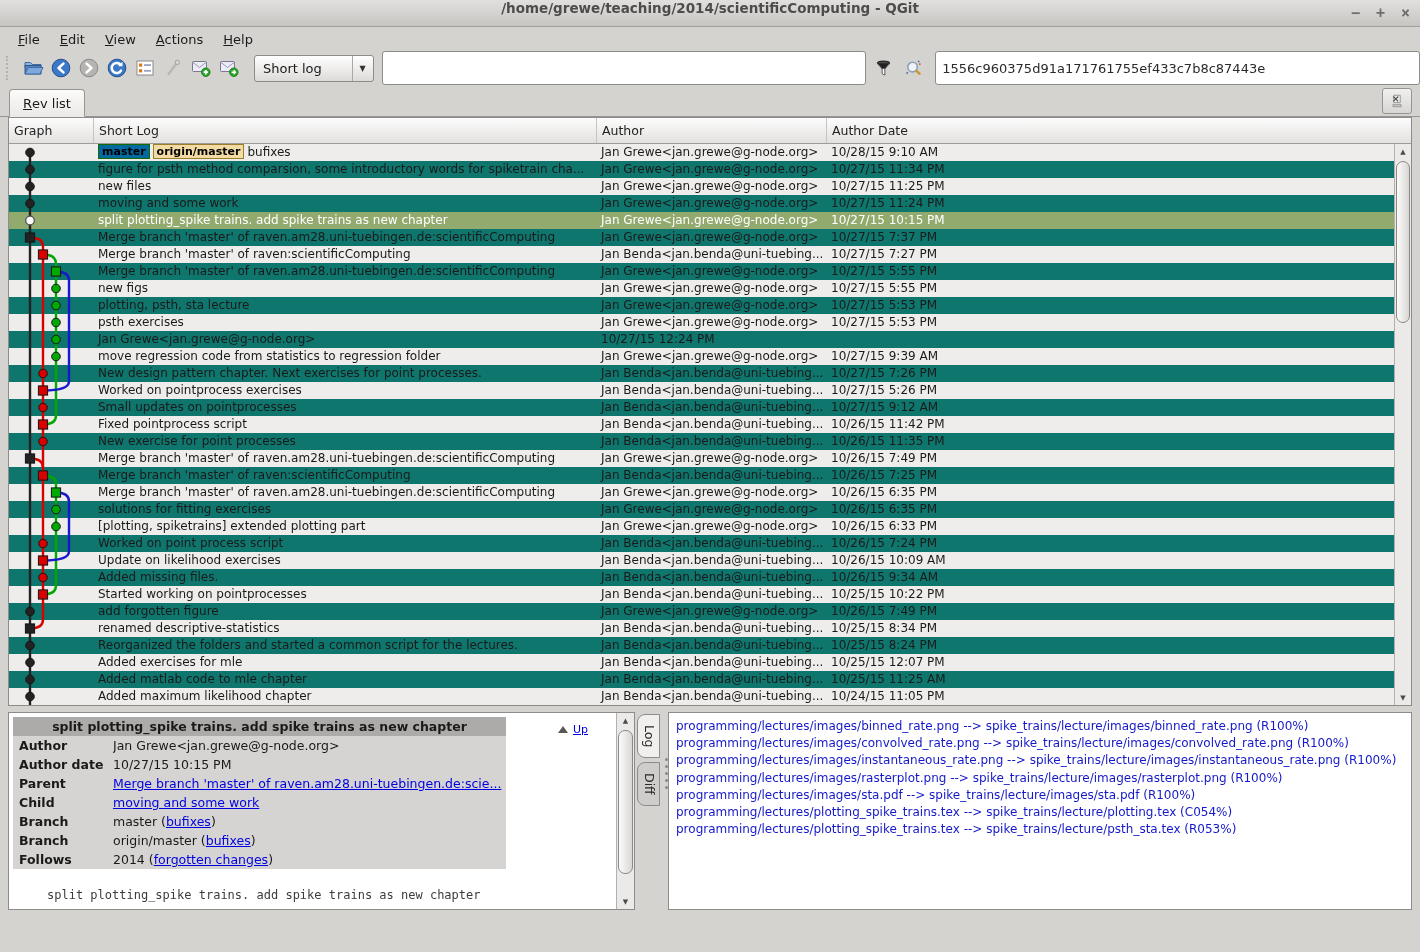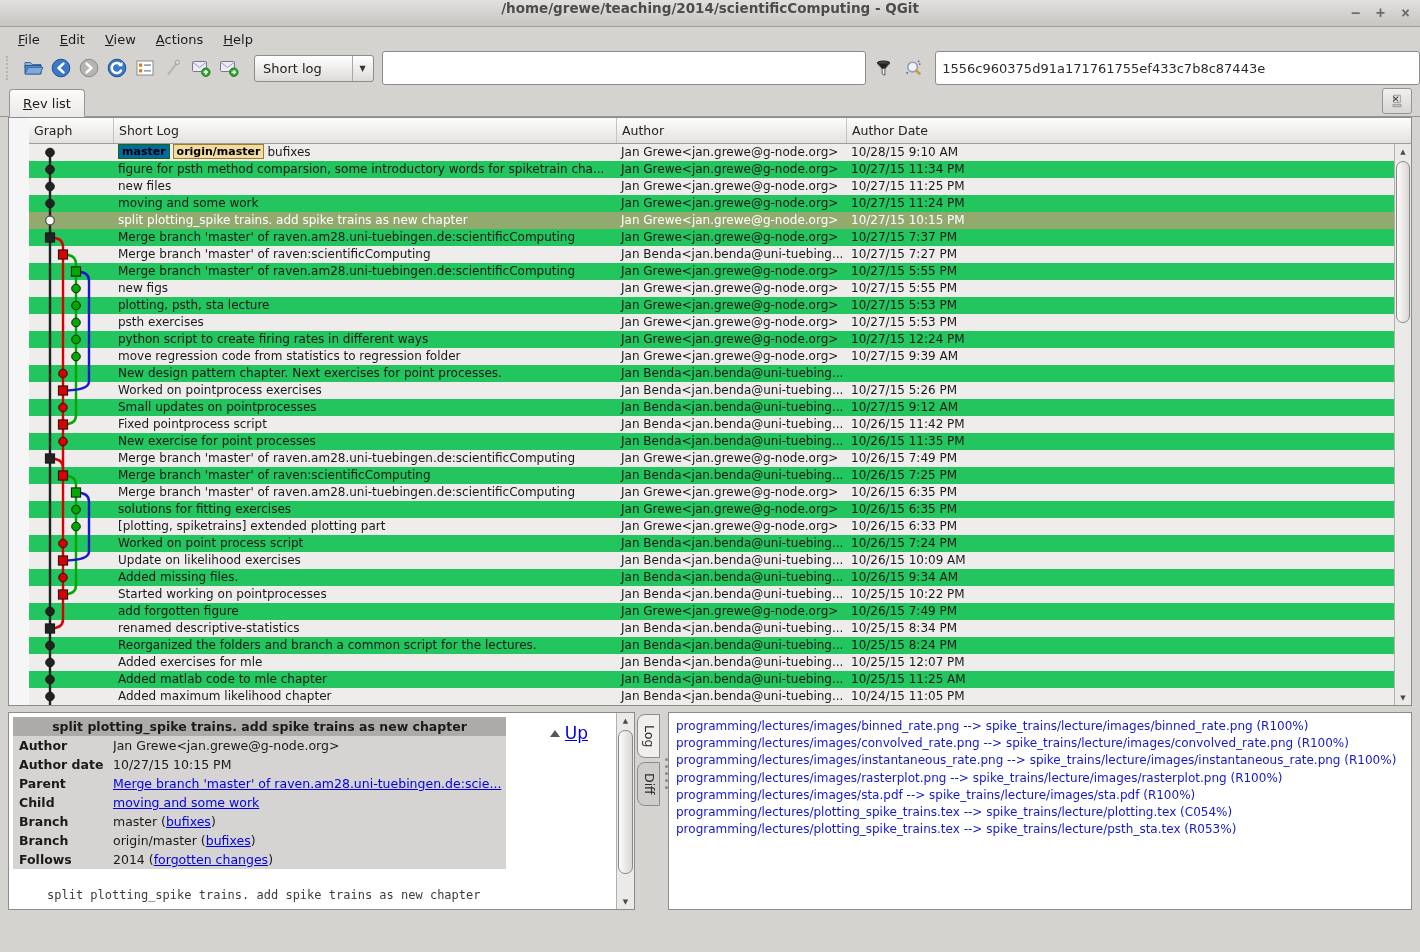--- a/index.html
+++ b/index.html
@@ -42,32 +42,32 @@
   .tab{position:absolute;left:9px;bottom:0;height:26px;padding:0 13px;display:flex;align-items:center;
     background:linear-gradient(#fbfbfa,#eceae8);border:1px solid #979593;border-bottom:1px solid #eceae8;
     border-radius:4px 4px 0 0;font-size:13px;z-index:2;}
   .tab u{text-decoration:underline;}
   .corner-btn{position:absolute;right:8px;bottom:3px;width:28px;height:24px;
     background:linear-gradient(#f2f0ee,#d8d6d4);border:1px solid #979593;border-radius:3px;
     display:flex;align-items:center;justify-content:center;}
   .corner-btn svg{width:18px;height:18px;}
   
   .revlist{position:absolute;top:117px;left:8px;width:1404px;height:589px;box-sizing:border-box;
-    border:1px solid #8e8c8a;background:#f6f6f6;display:flex;flex-direction:column;padding-left:20px;}
+    border:1px solid #8e8c8a;background:#f6f6f6;display:flex;flex-direction:column;}
   .rev-header{height:25px;display:grid;grid-template-columns:85px 503px 230px 1fr;
     background:linear-gradient(#fdfdfd,#e3e1df);border-bottom:1px solid #9e9c9a;flex:none;}
   .hcell{border-right:1px solid #c6c4c2;display:flex;align-items:center;padding-left:5px;
     font-size:12.5px;color:#222;overflow:hidden;white-space:nowrap;}
   .hcell:last-child{border-right:none;}
   .rev-main{flex:1;display:flex;min-height:0;}
   .rev-body{flex:1;position:relative;overflow:hidden;}
   .rev-row{display:grid;grid-template-columns:85px 503px 230px 1fr;height:17px;line-height:17px;
     font-size:12px;white-space:nowrap;}
   .rev-row.even{background:#eeedec;}
-  .rev-row.odd{background:#22c55e;}
+  .rev-row.odd{background:#0f766e;}
   .rev-row.selected{background:#93aa6f;color:#fff;}
   .cell{overflow:hidden;padding-left:4px;}
   .badge{display:inline-block;height:13px;line-height:13px;padding:0 3px;margin:0 3px 0 0;
     border:1px solid;font-size:11px;font-weight:bold;vertical-align:1px;color:#000;}
   .badge.master{background:#0369a1;border-color:#156a00;}
   .badge.remote{background:#f3dca3;border-color:#9b7d2a;}
   .graph-svg{position:absolute;left:0;top:0;pointer-events:none;}
   
   .vscroll{width:16px;background:#eceae8;border-left:1px solid #b2b0ae;position:relative;flex:none;}
   .sc-arrow{position:absolute;left:0;right:0;height:15px;display:flex;align-items:center;justify-content:center;
@@ -80,21 +80,21 @@
   .left-panel{position:absolute;left:8px;top:712px;width:627px;height:198px;box-sizing:border-box;
     background:#ffffff;border:1px solid #8e8c8a;display:flex;}
   .lp-content{flex:1;position:relative;overflow:hidden;}
   .info-box{margin:4px;width:493px;background:#d6d4d2;font-size:12.5px;}
   .info-title{background:#adabaa;font-weight:bold;text-align:center;padding:2px 4px;font-size:12.5px;
     white-space:nowrap;overflow:hidden;}
   .info-row{display:flex;padding:1.5px 0 1.5px 6px;line-height:16px;}
   .info-label{width:94px;font-weight:bold;flex:none;}
   .info-value{flex:1;white-space:nowrap;overflow:hidden;}
   .qlink{color:#0000e0;text-decoration:underline;cursor:pointer;}
-  .up-link{position:absolute;right:28px;top:10px;display:flex;align-items:center;gap:5px;font-size:17px;}
+  .up-link{position:absolute;right:28px;top:10px;display:flex;align-items:center;gap:5px;font-size:11px;}
   .up-tri{width:0;height:0;border-left:5px solid transparent;border-right:5px solid transparent;
     border-bottom:7px solid #5a5856;}
   .commit-msg{position:absolute;left:38px;bottom:7px;font-family:"DejaVu Sans Mono","Liberation Mono",monospace;
     font-size:12px;color:#3c3c3c;white-space:pre;}
   .lp-scroll{width:17px;background:#eceae8;border-left:1px solid #b2b0ae;position:relative;flex:none;}
   
   .side-tabs{position:absolute;left:637px;top:714px;width:27px;display:flex;flex-direction:column;gap:4px;}
   .side-tab{writing-mode:vertical-rl;text-align:center;width:23px;box-sizing:border-box;
     border:1px solid #8e8c8a;border-radius:8px 0 0 8px;font-size:12.5px;color:#2a2a2a;
     padding:10px 2px;background:#cfcdcb;}
@@ -294,34 +294,34 @@
           <div class="cell">10/27/15 5:53 PM</div>
         </div>
         <div class="rev-row even">
           <div class="cell"></div>
           <div class="cell"><span>psth exercises</span></div>
           <div class="cell">Jan Grewe&lt;jan.grewe@g-node.org&gt;</div>
           <div class="cell">10/27/15 5:53 PM</div>
         </div>
         <div class="rev-row odd">
           <div class="cell"></div>
-          <div class="cell"><span>python script to create firing rates in different ways</span></div>
           <div class="cell">Jan Grewe&lt;jan.grewe@g-node.org&gt;</div>
           <div class="cell">10/27/15 12:24 PM</div>
         </div>
         <div class="rev-row even">
           <div class="cell"></div>
           <div class="cell"><span>move regression code from statistics to regression folder</span></div>
           <div class="cell">Jan Grewe&lt;jan.grewe@g-node.org&gt;</div>
           <div class="cell">10/27/15 9:39 AM</div>
         </div>
         <div class="rev-row odd">
           <div class="cell"></div>
           <div class="cell"><span>New design pattern chapter. Next exercises for point processes.</span></div>
           <div class="cell">Jan Benda&lt;jan.benda@uni-tuebing...</div>
+          <div class="cell">10/27/15 7:26 PM</div>
         </div>
         <div class="rev-row even">
           <div class="cell"></div>
           <div class="cell"><span>Worked on pointprocess exercises</span></div>
           <div class="cell">Jan Benda&lt;jan.benda@uni-tuebing...</div>
           <div class="cell">10/27/15 5:26 PM</div>
         </div>
         <div class="rev-row odd">
           <div class="cell"></div>
           <div class="cell"><span>Small updates on pointprocesses</span></div>
@@ -401,21 +401,21 @@
           <div class="cell">10/26/15 7:49 PM</div>
         </div>
         <div class="rev-row even">
           <div class="cell"></div>
           <div class="cell"><span>renamed descriptive-statistics</span></div>
           <div class="cell">Jan Benda&lt;jan.benda@uni-tuebing...</div>
           <div class="cell">10/25/15 8:34 PM</div>
         </div>
         <div class="rev-row odd">
           <div class="cell"></div>
-          <div class="cell"><span>Reorganized the folders and branch a common script for the lectures.</span></div>
+          <div class="cell"><span>Reorganized the folders and started a common script for the lectures.</span></div>
           <div class="cell">Jan Benda&lt;jan.benda@uni-tuebing...</div>
           <div class="cell">10/25/15 8:24 PM</div>
         </div>
         <div class="rev-row even">
           <div class="cell"></div>
           <div class="cell"><span>Added exercises for mle</span></div>
           <div class="cell">Jan Benda&lt;jan.benda@uni-tuebing...</div>
           <div class="cell">10/25/15 12:07 PM</div>
         </div>
         <div class="rev-row odd">

